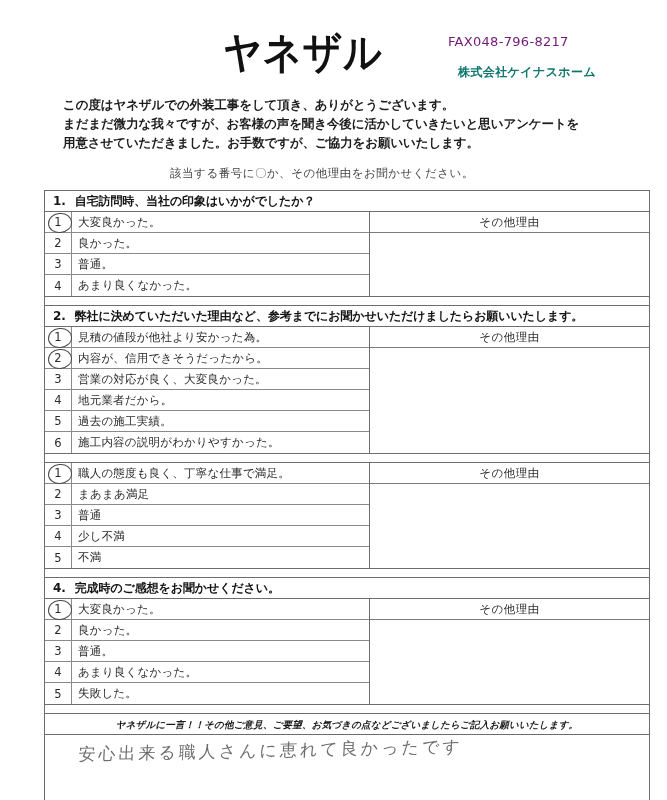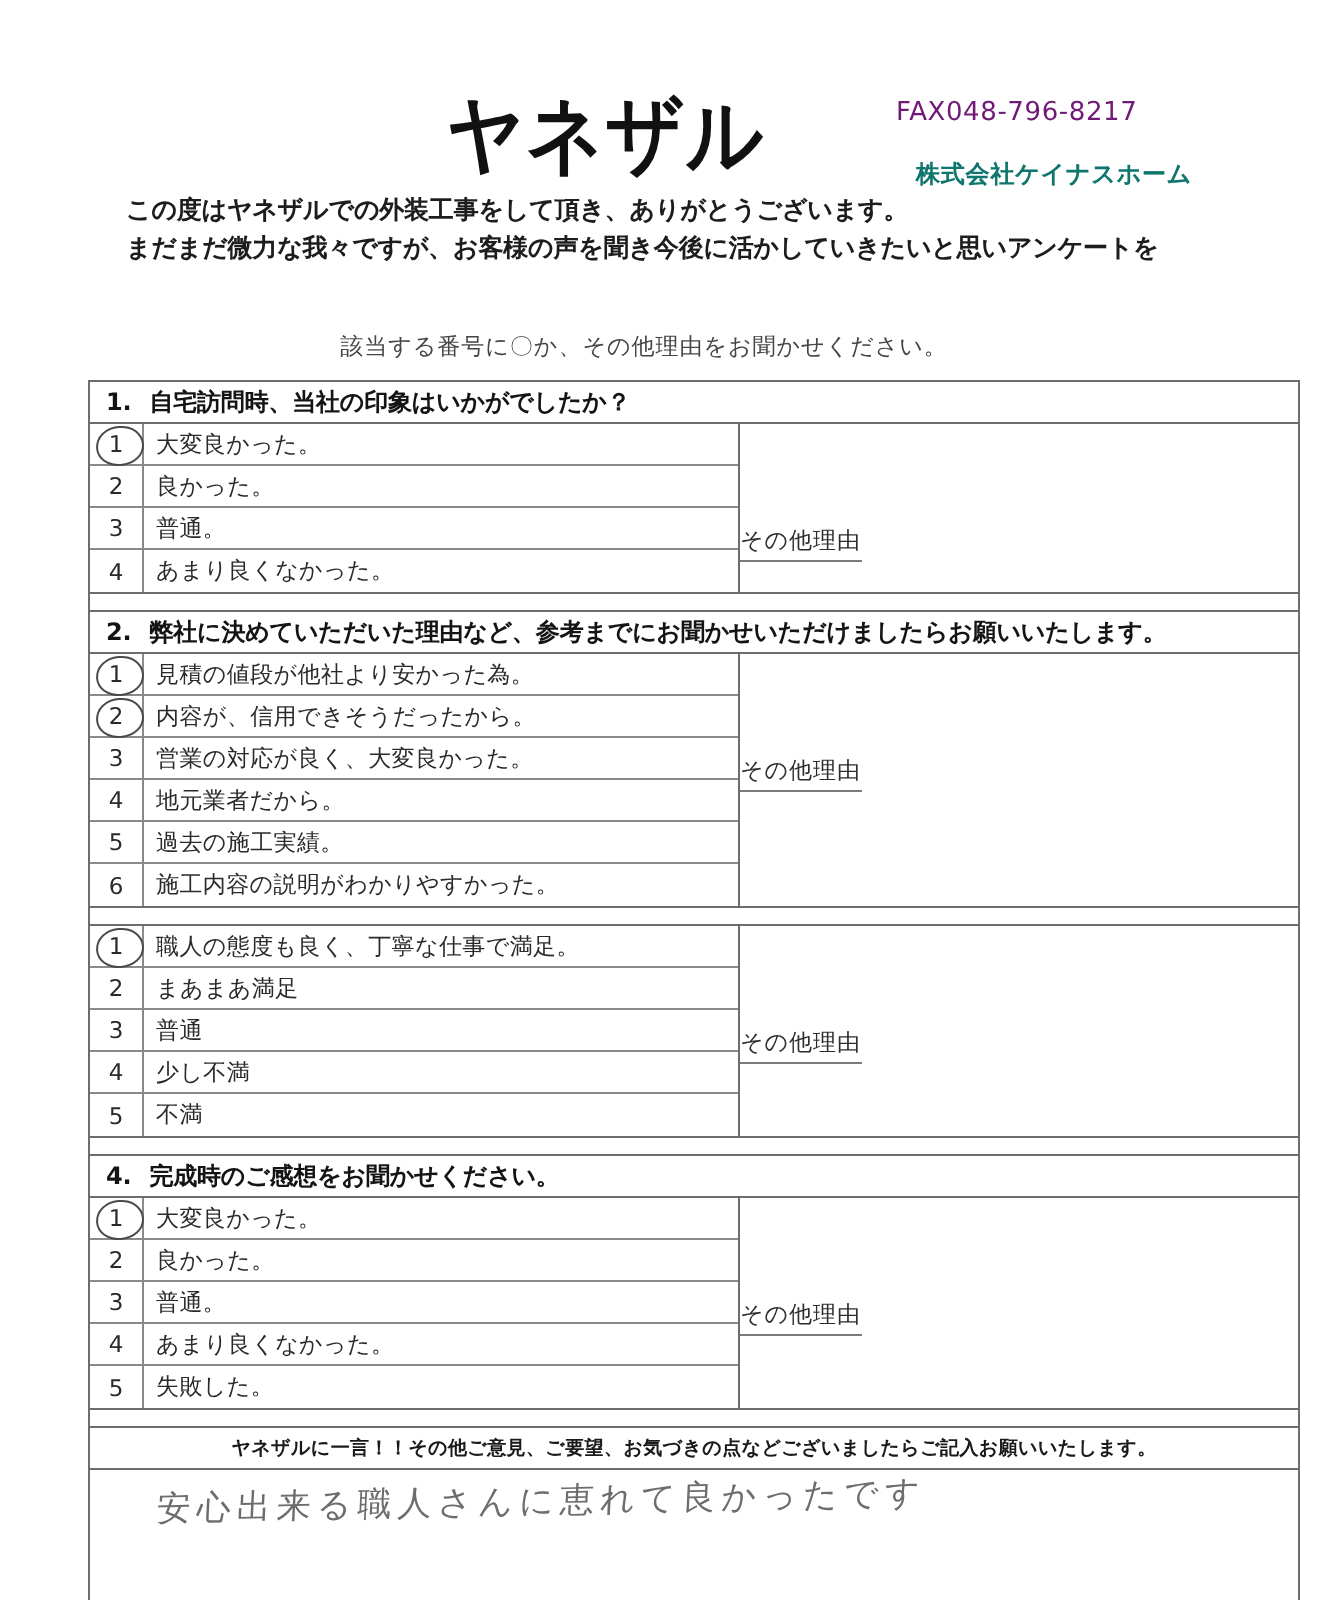--- a/index.html
+++ b/index.html
@@ -22,21 +22,21 @@
     position: absolute;
     inset: 0;
     width: 667px;
     height: 800px;
   }
 
   
   .header {
     position: absolute;
     left: 0;
-    top: 43px;
+    top: 28px;
     width: 667px;
     height: 58px;
   }
   .logo {
     position: absolute;
     left: 188px;
     top: 0px;
     width: 230px;
     text-align: center;
     font-family: "DejaVu Sans", sans-serif;
@@ -143,22 +143,21 @@
   .opt-col {
     width: 325px;
     flex: 0 0 325px;
     border-right: 1.6px solid #6d6d6d;
     box-sizing: border-box;
   }
   .other-col {
     flex: 1 1 auto;
     box-sizing: border-box;
     display: flex;
-    flex-direction: row;
-    margin-top: 48px;
+    flex-direction: column;
   }
   .other-head {
     height: 21px;
     line-height: 21px;
     text-align: center;
     border-bottom: 1.3px solid #7b7b7b;
     font-family: "DejaVu Sans", sans-serif;
     font-size: 11.5px;
     color: #2d2d2d;
     letter-spacing: 0.5px;
@@ -215,20 +214,21 @@
     line-height: 21px;
     text-align: center;
     border-bottom: 1.6px solid #6d6d6d;
     font-family: "DejaVu Sans", sans-serif;
     font-weight: bold;
     font-size: 9.5px;
     color: #1a1a1a;
     letter-spacing: 0.2px;
     box-sizing: border-box;
     white-space: nowrap;
+    font-style: italic;
   }
   .comment-area {
     height: 68px;
     position: relative;
     border-bottom: 1.6px solid #6d6d6d;
     box-sizing: border-box;
   }
   .handwriting {
     position: absolute;
     left: 34px;
@@ -250,20 +250,21 @@
 
   <div class="header">
     <div class="logo">ヤネザル</div>
     <div class="fax-line">FAX048-796-8217</div>
     <div class="company-line">株式会社ケイナスホーム</div>
   </div>
 
   <div class="intro">
     <span class="ln">この度はヤネザルでの外装工事をして頂き、ありがとうございます。</span>
     <span class="ln">まだまだ微力な我々ですが、お客様の声を聞き今後に活かしていきたいと思いアンケートを</span>
+    <span class="ln">用意させていただきました。お手数ですが、ご協力をお願いいたします。</span>
   </div>
   <div class="instruction">該当する番号に〇か、その他理由をお聞かせください。</div>
 
   <div class="form" id="form-root">
       <div class="section">
         <div class="sec-title"><span class="num">1.</span><span>自宅訪問時、当社の印象はいかがでしたか？</span></div>
         <div class="sec-body">
           <div class="opt-col">
             <div class="opt-row">
               <div class="opt-num">

